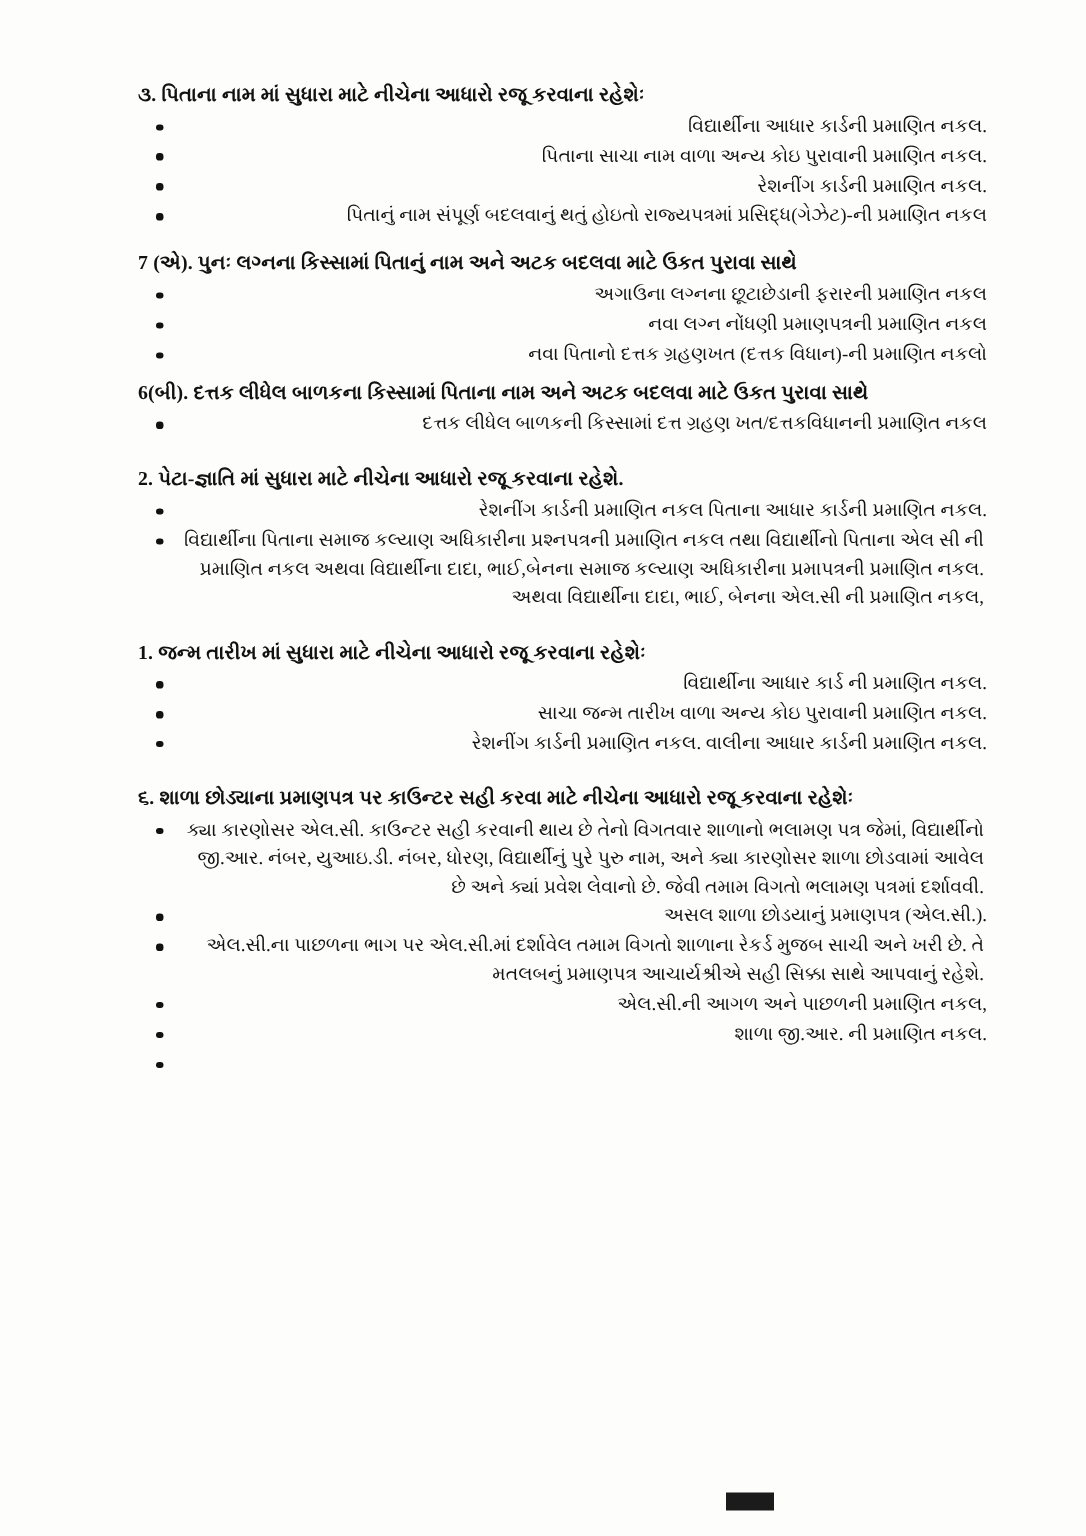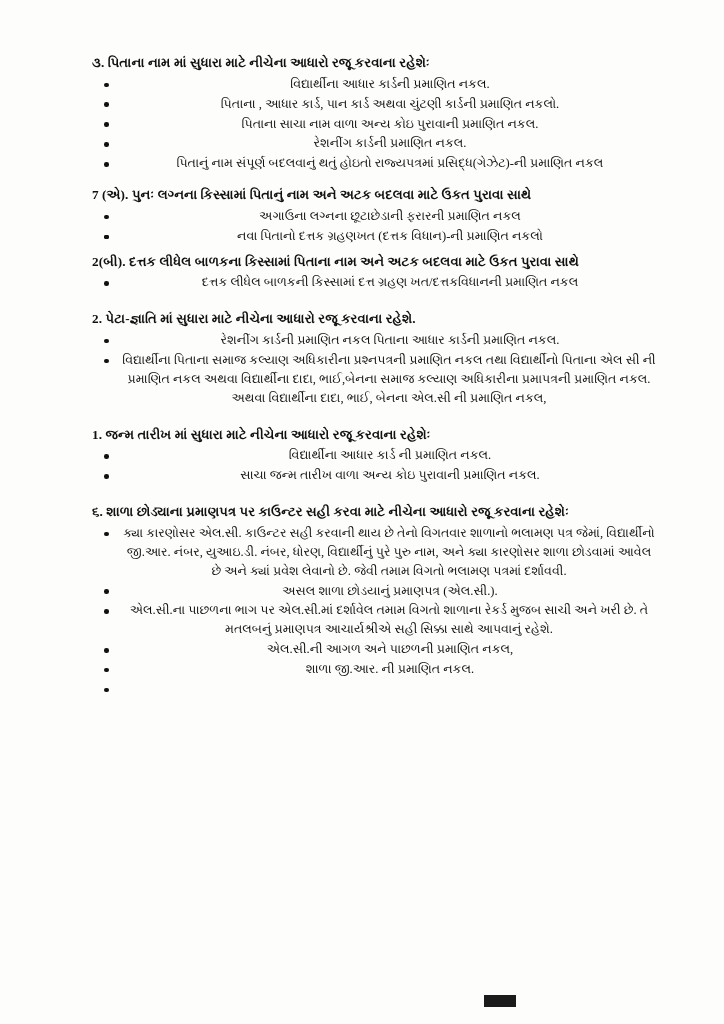--- a/index.html
+++ b/index.html
@@ -43,21 +43,21 @@
     list-style: none;
     margin: 0 0 0 0;
     padding: 0;
   }
   ul.bullets li {
     position: relative;
     padding-left: 30px;
     font-size: 12.6px;
     line-height: 1.5;
     margin-bottom: 1px;
-    text-align: center;
+    text-align: right;
   }
   ul.bullets li .dot {
     position: absolute;
     left: 12px;
     top: 0.62em;
     width: 4.5px;
     height: 4.5px;
     background: #111;
     border-radius: 50%;
   }
@@ -79,40 +79,39 @@
 </head>
 <body>
 
 <div id="page">
   <div id="doc-body">
 
     <div class="section">
       <p class="heading">૩. પિતાના નામ માં સુધારા માટે નીચેના આધારો રજૂ કરવાના રહેશેઃ</p>
       <ul class="bullets">
         <li><span class="dot"></span><span>વિદ્યાર્થીના આધાર કાર્ડની પ્રમાણિત નકલ.</span></li>
-        <li><span class="dot"></span><span>પિતાના , આધાર કાર્ડ, પાન કાર્ડ અથવા ચુંટણી કાર્ડની પ્રમાણિત નકલો.</span></li>
         <li><span class="dot"></span><span>પિતાના સાચા નામ વાળા અન્ય કોઇ પુરાવાની પ્રમાણિત નકલ.</span></li>
         <li><span class="dot"></span><span>રેશનીંગ કાર્ડની પ્રમાણિત નકલ.</span></li>
         <li><span class="dot"></span><span>પિતાનું નામ સંપૂર્ણ બદલવાનું થતું હોઇતો રાજ્યપત્રમાં પ્રસિદ્ધ(ગેઝેટ)-ની પ્રમાણિત નકલ</span></li>
       </ul>
     </div>
 
     <div class="gap-s"></div>
 
     <div class="section">
       <p class="heading">7 (એ). પુનઃ લગ્નના કિસ્સામાં પિતાનું નામ અને અટક બદલવા માટે ઉકત પુરાવા સાથે</p>
       <ul class="bullets">
         <li><span class="dot"></span><span>અગાઉના લગ્નના છૂટાછેડાની ફરારની પ્રમાણિત નકલ</span></li>
-        <li><span class="dot"></span></li>
+        <li><span class="dot"></span><span>નવા લગ્ન નોંધણી પ્રમાણપત્રની પ્રમાણિત નકલ</span></li>
         <li><span class="dot"></span><span>નવા પિતાનો દત્તક ગ્રહણખત (દત્તક વિધાન)-ની પ્રમાણિત નકલો</span></li>
       </ul>
     </div>
 
     <div class="section">
-      <p class="heading">2(બી). દત્તક લીધેલ બાળકના કિસ્સામાં પિતાના નામ અને અટક બદલવા માટે ઉકત પુરાવા સાથે</p>
+      <p class="heading">6(બી). દત્તક લીધેલ બાળકના કિસ્સામાં પિતાના નામ અને અટક બદલવા માટે ઉકત પુરાવા સાથે</p>
       <ul class="bullets">
         <li><span class="dot"></span><span>દત્તક લીધેલ બાળકની કિસ્સામાં દત્ત ગ્રહણ ખત/દત્તકવિધાનની પ્રમાણિત નકલ</span></li>
       </ul>
     </div>
 
     <div class="gap-m"></div>
 
     <div class="section">
       <p class="heading">2. પેટા-જ્ઞાતિ માં સુધારા માટે નીચેના આધારો રજૂ કરવાના રહેશે.</p>
       <ul class="bullets">
@@ -121,20 +120,21 @@
       </ul>
     </div>
 
     <div class="gap-m"></div>
 
     <div class="section">
       <p class="heading">1. જન્મ તારીખ માં સુધારા માટે નીચેના આધારો રજૂ કરવાના રહેશેઃ</p>
       <ul class="bullets">
         <li><span class="dot"></span><span>વિદ્યાર્થીના આધાર કાર્ડ ની પ્રમાણિત નકલ.</span></li>
         <li><span class="dot"></span><span>સાચા જન્મ તારીખ વાળા અન્ય કોઇ પુરાવાની પ્રમાણિત નકલ.</span></li>
+        <li><span class="dot"></span><span>રેશનીંગ કાર્ડની પ્રમાણિત નકલ. વાલીના આધાર કાર્ડની પ્રમાણિત નકલ.</span></li>
       </ul>
     </div>
 
     <div class="gap-m"></div>
 
     <div class="section">
       <p class="heading">૬. શાળા છોડ્યાના પ્રમાણપત્ર પર કાઉન્ટર સહી કરવા માટે નીચેના આધારો રજૂ કરવાના રહેશેઃ</p>
       <ul class="bullets">
         <li class="wrapped"><span class="dot"></span><span>ક્યા કારણોસર એલ.સી. કાઉન્ટર સહી કરવાની થાય છે તેનો વિગતવાર શાળાનો ભલામણ પત્ર જેમાં, વિદ્યાર્થીનો જી.આર. નંબર, યુઆઇ.ડી. નંબર, ધોરણ, વિદ્યાર્થીનું પુરે પુરુ નામ, અને ક્યા કારણોસર શાળા છોડવામાં આવેલ છે અને ક્યાં પ્રવેશ લેવાનો છે. જેવી તમામ વિગતો ભલામણ પત્રમાં દર્શાવવી.</span></li>
         <li><span class="dot"></span><span>અસલ શાળા છોડયાનું પ્રમાણપત્ર (એલ.સી.).</span></li>

